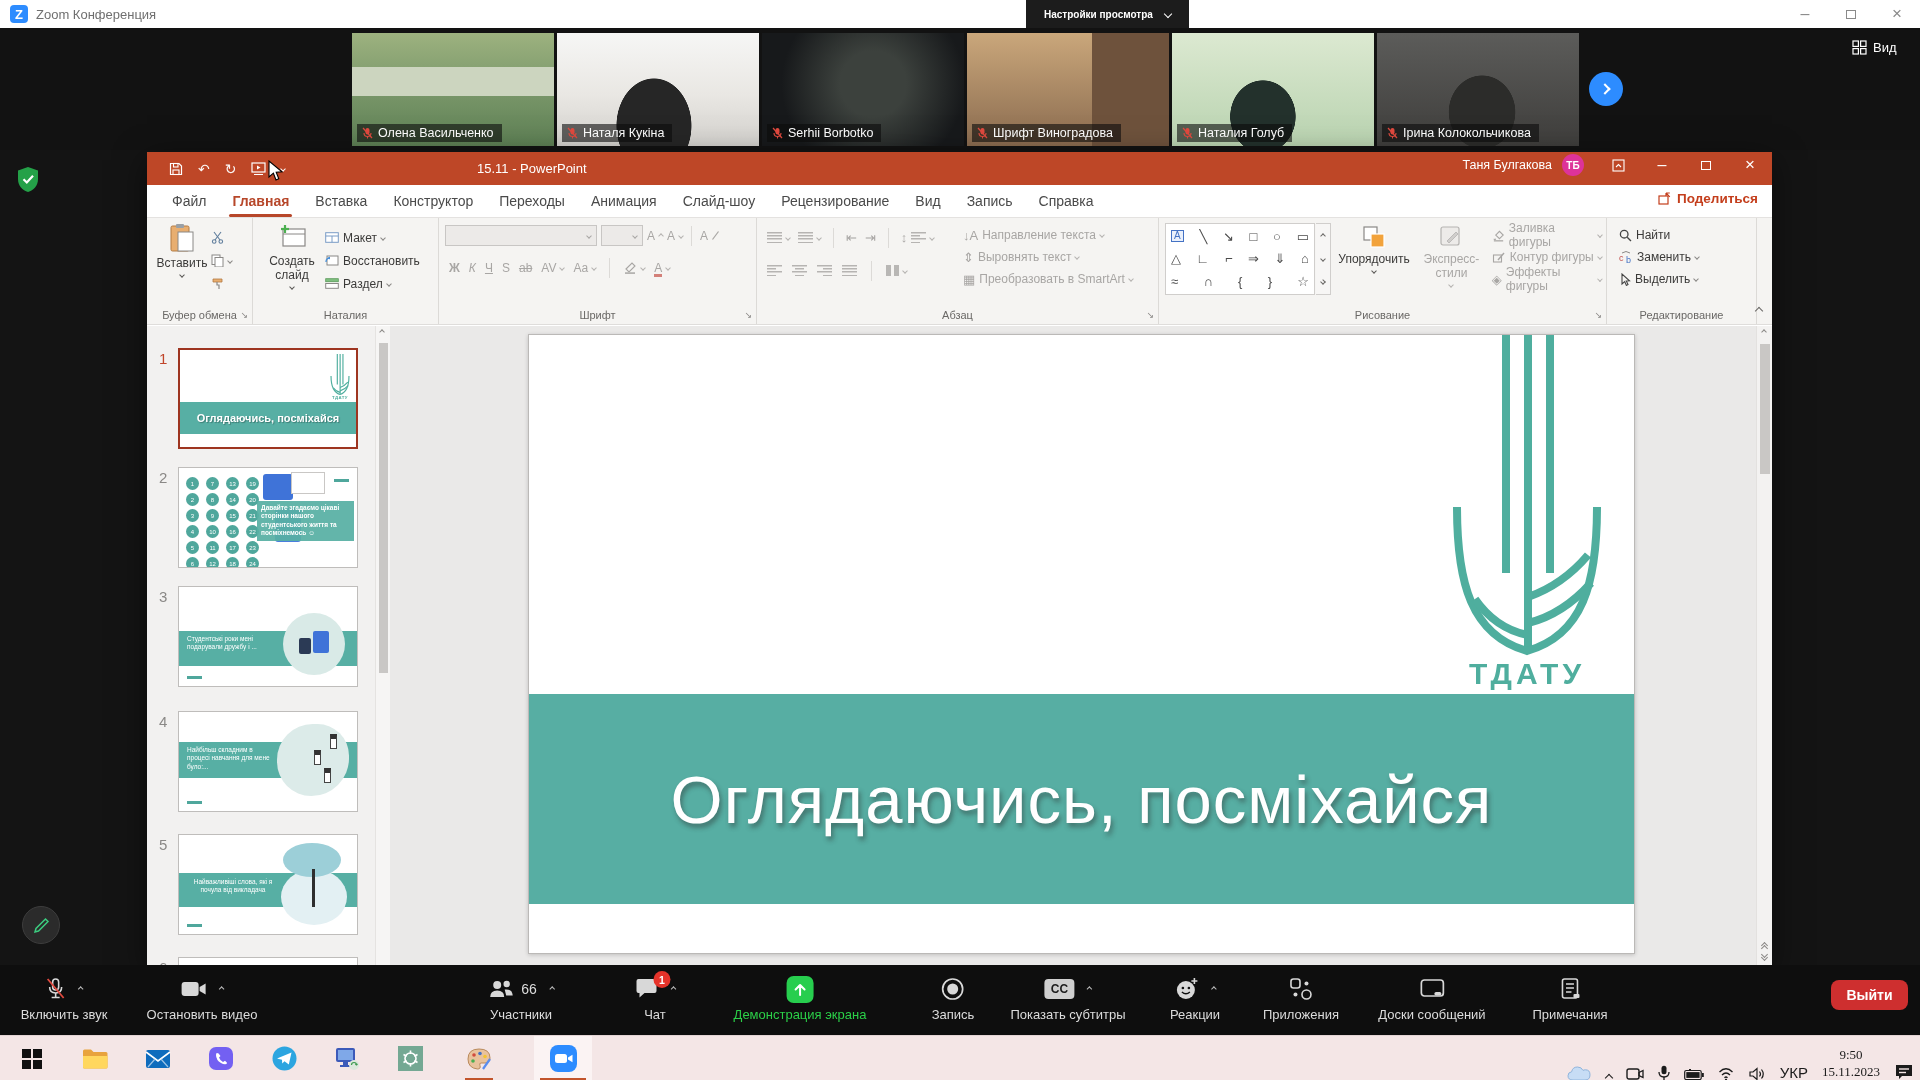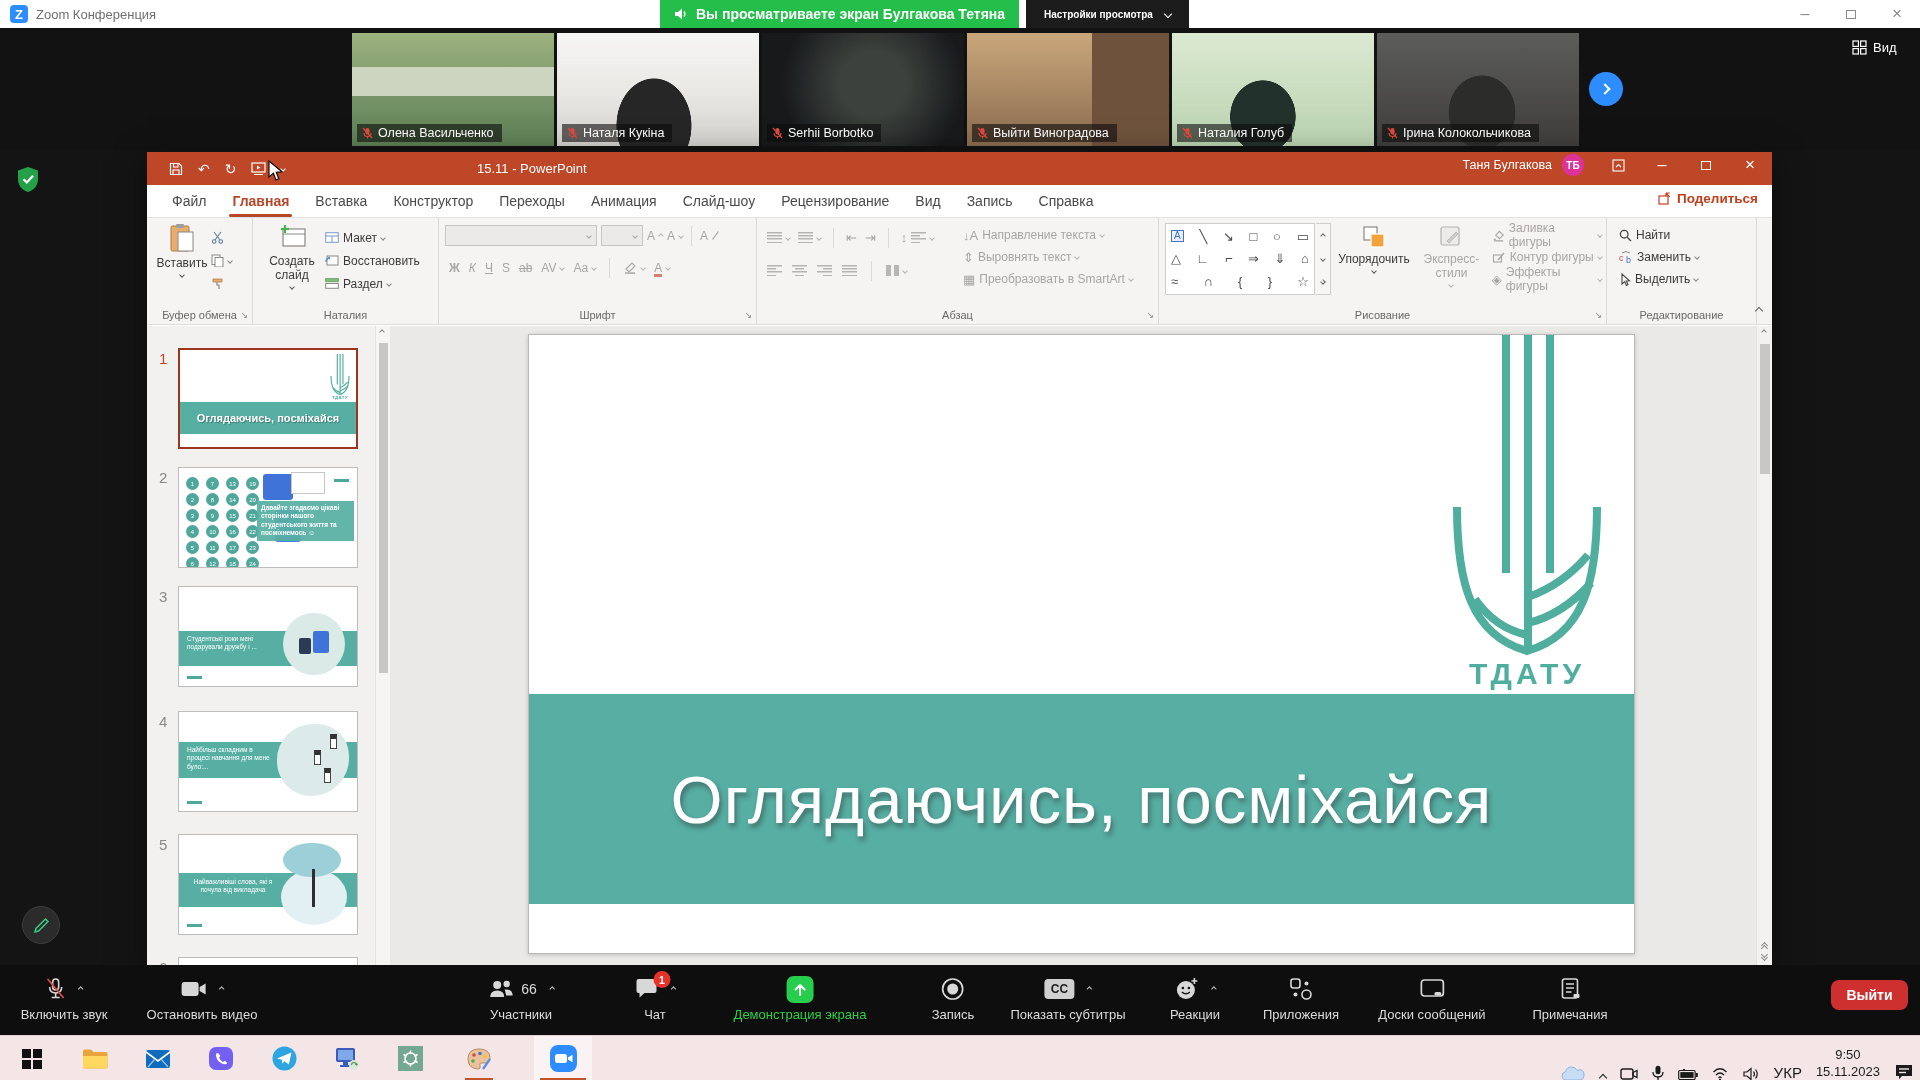--- a/index.html
+++ b/index.html
@@ -132,44 +132,37 @@
   
   .taskbar{position:absolute;left:0;top:1035px;width:100%;height:45px;background:#F4E6E6;border-top:1px solid #E3D4D4;z-index:60;}
   .tapps{position:absolute;left:18px;top:0;height:45px;display:flex;align-items:center;gap:35px;}
   .tico{width:28px;height:28px;display:flex;align-items:center;justify-content:center;cursor:pointer;position:relative;}
   .appcell{width:58px;height:45px;display:flex;align-items:center;justify-content:center;position:relative;cursor:pointer;}
   .appcell.active{background:#FBF3F3;}
   .underline{position:absolute;left:6px;right:6px;bottom:0;height:3px;background:#C2542B;}
   .tray{position:absolute;right:6px;top:0;height:45px;display:flex;align-items:flex-end;gap:14px;}
   .tray .ti{display:flex;align-items:center;justify-content:center;color:#1b1b1b;cursor:pointer;}
   .lang{font-size:15px;color:#1b1b1b;cursor:pointer;}
-  .clock{font-size:13px;color:#1b1b1b;text-align:center;line-height:1.3;cursor:pointer;}
+  .clock{font-size:13px;color:#1b1b1b;text-align:center;line-height:1.3;cursor:pointer;font-family:Liberation Serif, serif;}
 
   .cursor{position:absolute;left:268px;top:160px;z-index:90;}
   .fb{font-weight:bold}.fi{font-style:italic}.fu{text-decoration:underline}.fst{text-decoration:line-through}
   .fontcolor{position:relative;}
   .fontcolor::after{content:"";position:absolute;left:0;right:0;bottom:-2px;height:3px;background:#C04238;opacity:.65;}
 </style>
 </head>
 <body>
 
 <div class="stage">
 
   <header class="topbar">
     <div class="zlogo">
         <span>Z</span>
       </div>
     <span class="tb-title">Zoom Конференция</span>
-    <div class="banner">
-      <svg width="14" height="14" viewBox="0 0 14 14">
-          <polygon points="1,5 4,5 8,1.5 8,12.5 4,9 1,9" fill="#fff"></polygon>
-          <path d="M10 4.5 Q12 7 10 9.5" stroke="#fff" stroke-width="1.3" fill="none"></path>
-        </svg>
-      <span>Вы просматриваете экран Булгакова Тетяна</span>
-    </div>
     <div class="view-settings">
       <span>Настройки просмотра</span>
       <span class="chev"></span>
     </div>
     <div class="win-controls">
       <span class="wc wc-min"></span>
       <span class="wc">
           <span class="wc-box"></span>
         </span>
       <span class="wc wc-close"></span>
@@ -212,21 +205,21 @@
         </div>
       </div>
       <div class="tile t4">
         <div class="ntag">
           <svg width="11" height="12" viewBox="0 0 11 12">
               <rect x="3.5" y="1" width="4" height="6.5" rx="2" fill="#E04A3F"></rect>
               <path d="M2 6 Q2 9.5 5.5 9.5 Q9 9.5 9 6" stroke="#E04A3F" stroke-width="1.1" fill="none"></path>
               <line x1="5.5" y1="9.5" x2="5.5" y2="11.5" stroke="#E04A3F" stroke-width="1.1"></line>
               <line x1="1" y1="1" x2="10" y2="11" stroke="#E04A3F" stroke-width="1.2"></line>
             </svg>
-          <span>Выйти Виноградова</span>
+          <span>Шрифт Виноградова</span>
         </div>
       </div>
       <div class="tile t5">
         <div class="ntag">
           <svg width="11" height="12" viewBox="0 0 11 12">
               <rect x="3.5" y="1" width="4" height="6.5" rx="2" fill="#E04A3F"></rect>
               <path d="M2 6 Q2 9.5 5.5 9.5 Q9 9.5 9 6" stroke="#E04A3F" stroke-width="1.1" fill="none"></path>
               <line x1="5.5" y1="9.5" x2="5.5" y2="11.5" stroke="#E04A3F" stroke-width="1.1"></line>
               <line x1="1" y1="1" x2="10" y2="11" stroke="#E04A3F" stroke-width="1.2"></line>
             </svg>

